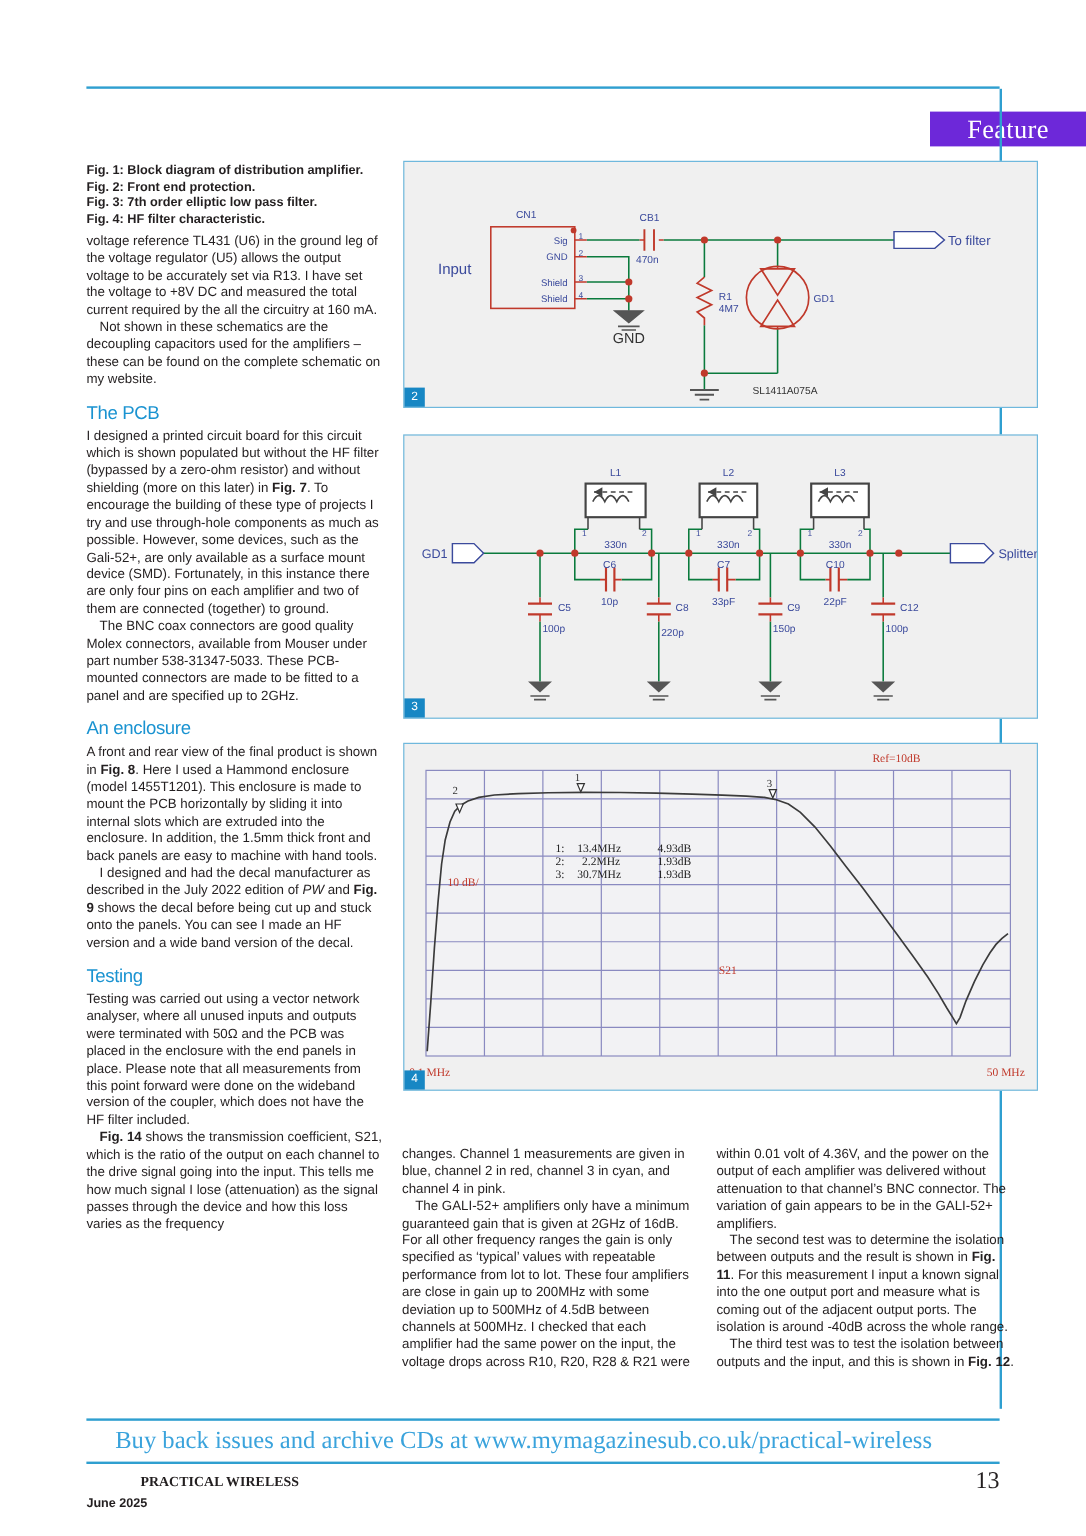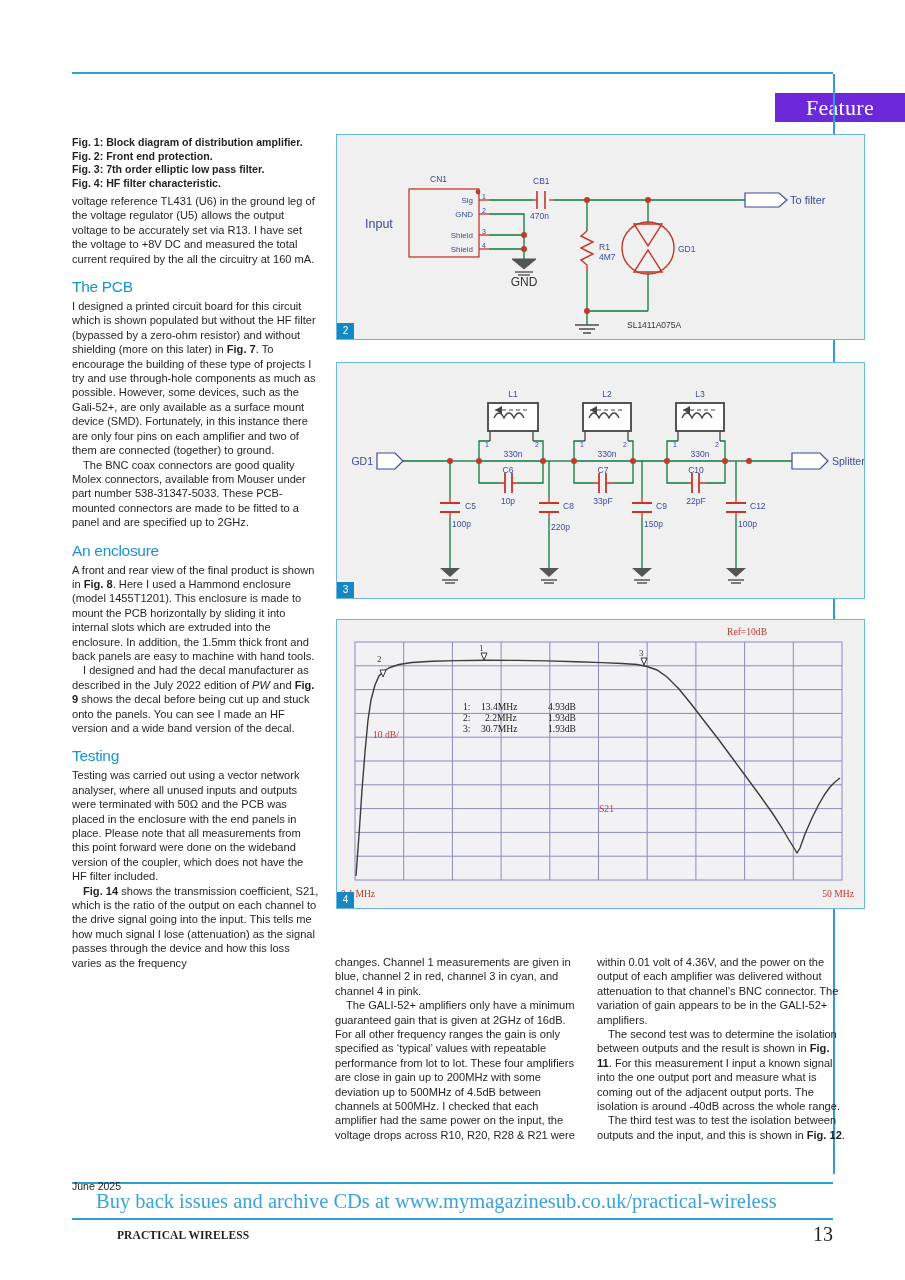--- a/index.html
+++ b/index.html
@@ -78,22 +78,22 @@
   }
   .foot-promo {
     position: absolute; left: 72px; top: 1186px; width: 761px; height: 30px;
     color: #3aa3dc; font-family: "Liberation Serif", serif;
     font-size: 20.5px; line-height: 30px; white-space: nowrap; margin-left: 24px;
   }
   .foot-rule-bot {
     position: absolute; left: 72px; top: 1218px; width: 761px; height: 2px; background: #2f9fd0;
   }
   .foot-date {
-    position: absolute; left: 72px; top: 1180px;
-    font-size: 10.5px; color: #231f20;
+    position: absolute; left: 72px; top: 1247px;
+    font-size: 10.5px; color: #231f20; font-weight: bold;
   }
   .foot-mag {
     position: absolute; left: 117px; top: 1229px;
     font-size: 11.5px; font-weight: bold; color: #231f20;
     font-family: "Liberation Serif", serif; letter-spacing: .1px;
   }
   .foot-page {
     position: absolute; left: 800px; top: 1223px; width: 33px; text-align: right;
     font-size: 20px; color: #231f20; font-family: "Liberation Serif", serif;
   }
@@ -109,20 +109,21 @@
 
   <div class="caption-block">
     <div>Fig. 1: Block diagram of distribution amplifier.</div>
     <div>Fig. 2: Front end protection.</div>
     <div>Fig. 3: 7th order elliptic low pass filter.</div>
     <div>Fig. 4: HF filter characteristic.</div>
   </div>
 
   <div class="col col-left">
     <p>voltage reference TL431 (U6) in the ground leg of the voltage regulator (U5) allows the output voltage to be accurately set via R13. I have set the voltage to +8V DC and measured the total current required by the all the circuitry at 160 mA.</p>
+    <p class="ind">Not shown in these schematics are the decoupling capacitors used for the amplifiers – these can be found on the complete schematic on my website.</p>
 
     <div class="subhead">The PCB</div>
     <p><span>I designed a printed circuit board for this circuit which is shown populated but without the HF filter (bypassed by a zero-ohm resistor) and without shielding (more on this later) in </span><b>Fig. 7</b><span>. To encourage the building of these type of projects I try and use through-hole components as much as possible. However, some devices, such as the Gali-52+, are only available as a surface mount device (SMD). Fortunately, in this instance there are only four pins on each amplifier and two of them are connected (together) to ground.</span></p>
     <p class="ind">The BNC coax connectors are good quality Molex connectors, available from Mouser under part number 538-31347-5033. These PCB-mounted connectors are made to be fitted to a panel and are specified up to 2GHz.</p>
 
     <div class="subhead">An enclosure</div>
     <p><span>A front and rear view of the final product is shown in </span><b>Fig. 8</b><span>. Here I used a Hammond enclosure (model 1455T1201). This enclosure is made to mount the PCB horizontally by sliding it into internal slots which are extruded into the enclosure. In addition, the 1.5mm thick front and back panels are easy to machine with hand tools.</span></p>
     <p class="ind"><span>I designed and had the decal manufacturer as described in the July 2022 edition of </span><i>PW</i><span> and </span><b>Fig. 9</b><span> shows the decal before being cut up and stuck onto the panels. You can see I made an HF version and a wide band version of the decal.</span></p>
 
     <div class="subhead">Testing</div>

